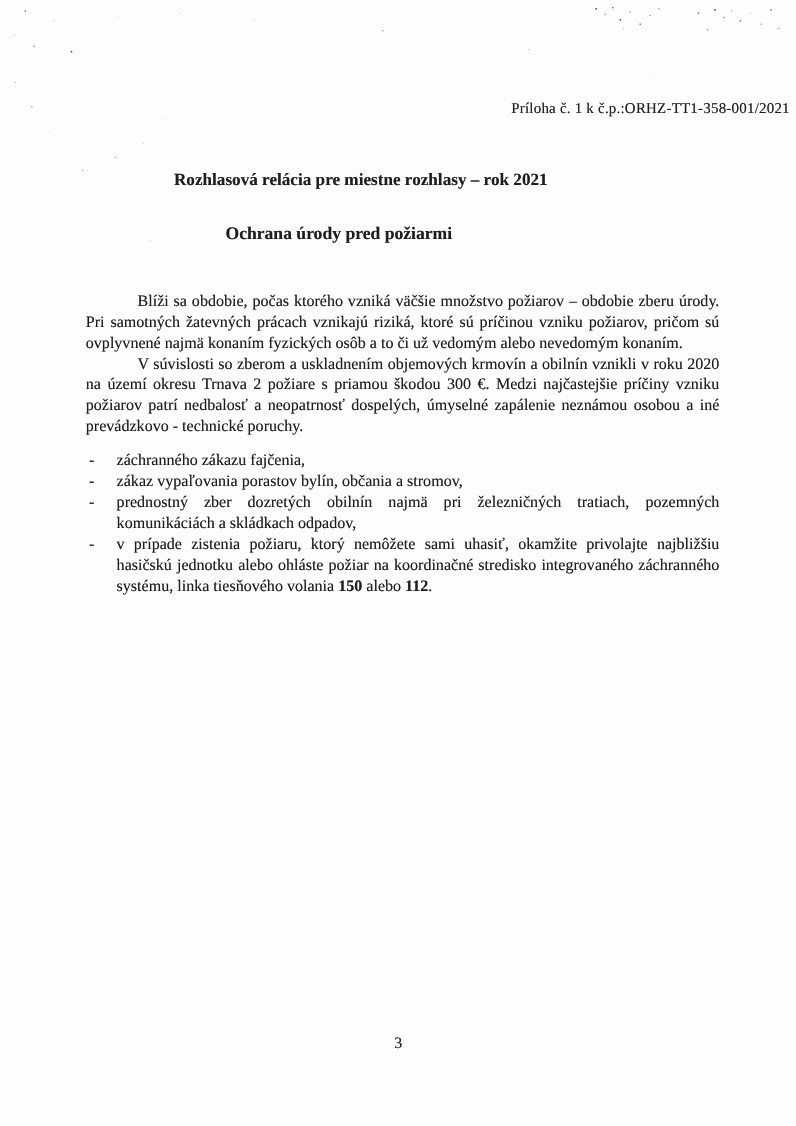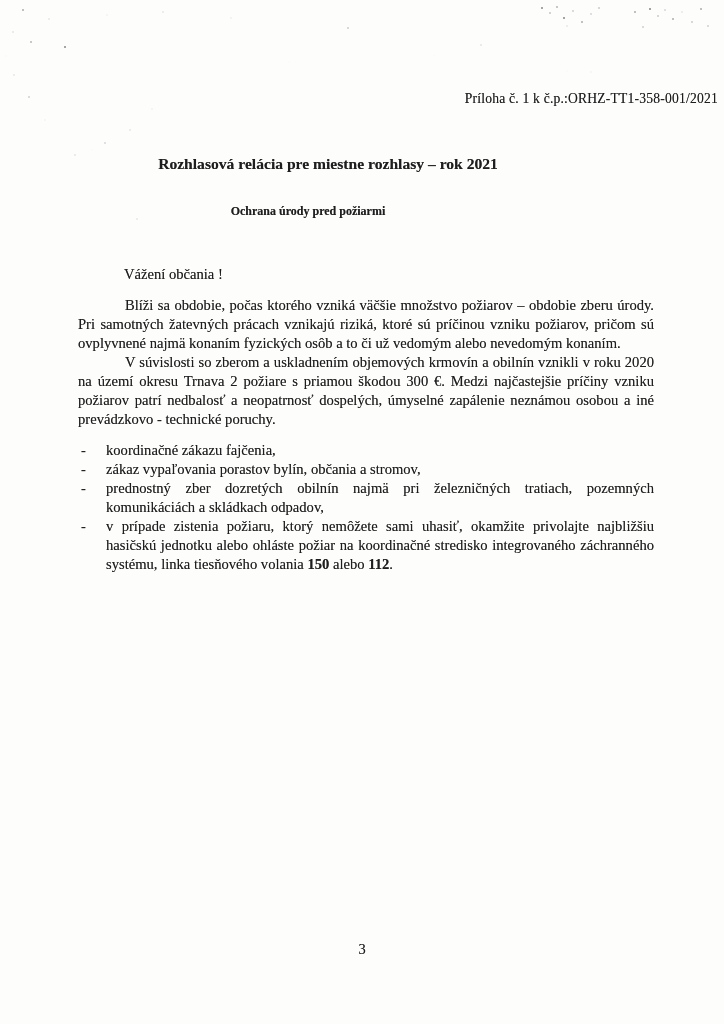--- a/index.html
+++ b/index.html
@@ -36,21 +36,21 @@
     font-size: 15.6px;
     font-weight: bold;
     margin: 0;
   }
   .subtitle {
     position: absolute;
     top: 204px;
     left: 0;
     width: 616px;
     text-align: center;
-    font-size: 12px;
+    font-size: 16px;
     font-weight: bold;
     margin: 0;
   }
   .content {
     position: absolute;
     top: 265px;
     left: 78px;
     width: 576px;
     font-size: 14.6px;
     line-height: 19px;
@@ -120,29 +120,28 @@
   <div class="speckles"></div>
 
   <div class="ref">Príloha č. 1 k č.p.:ORHZ-TT1-358-001/2021</div>
 
   <h1 class="title">Rozhlasová relácia pre miestne rozhlasy – rok 2021</h1>
 
   <h2 class="subtitle">Ochrana úrody pred požiarmi</h2>
 
   <div class="content">
 
-    <p class="salutation">Vážení občania !</p>
 
     <p class="para">Blíži sa obdobie, počas ktorého vzniká väčšie množstvo požiarov – obdobie zberu úrody. Pri samotných žatevných prácach vznikajú riziká, ktoré sú príčinou vzniku požiarov, pričom sú ovplyvnené najmä konaním fyzických osôb a to či už vedomým alebo nevedomým konaním.</p>
 
     <p class="para">V súvislosti so zberom a uskladnením objemových krmovín a obilnín vznikli v roku 2020 na území okresu Trnava 2 požiare s priamou škodou 300 €. Medzi najčastejšie príčiny vzniku požiarov patrí nedbalosť a neopatrnosť dospelých, úmyselné zapálenie neznámou osobou a iné prevádzkovo - technické poruchy.</p>
 
 
     <div class="bullets">
-      <div class="bullet">koordinačné zákazu fajčenia,</div>
+      <div class="bullet">záchranného zákazu fajčenia,</div>
       <div class="bullet">zákaz vypaľovania porastov bylín, občania a stromov,</div>
       <div class="bullet">prednostný zber dozretých obilnín najmä pri železničných tratiach, pozemných komunikáciách a skládkach odpadov,</div>
       <div class="bullet">
         <span>v prípade zistenia požiaru, ktorý nemôžete sami uhasiť, okamžite privolajte najbližšiu hasičskú jednotku alebo ohláste požiar na koordinačné stredisko integrovaného záchranného systému, linka tiesňového volania </span><b>150</b><span> alebo </span><b>112</b><span>.</span>
       </div>
     </div>
 
 
   </div>
 

